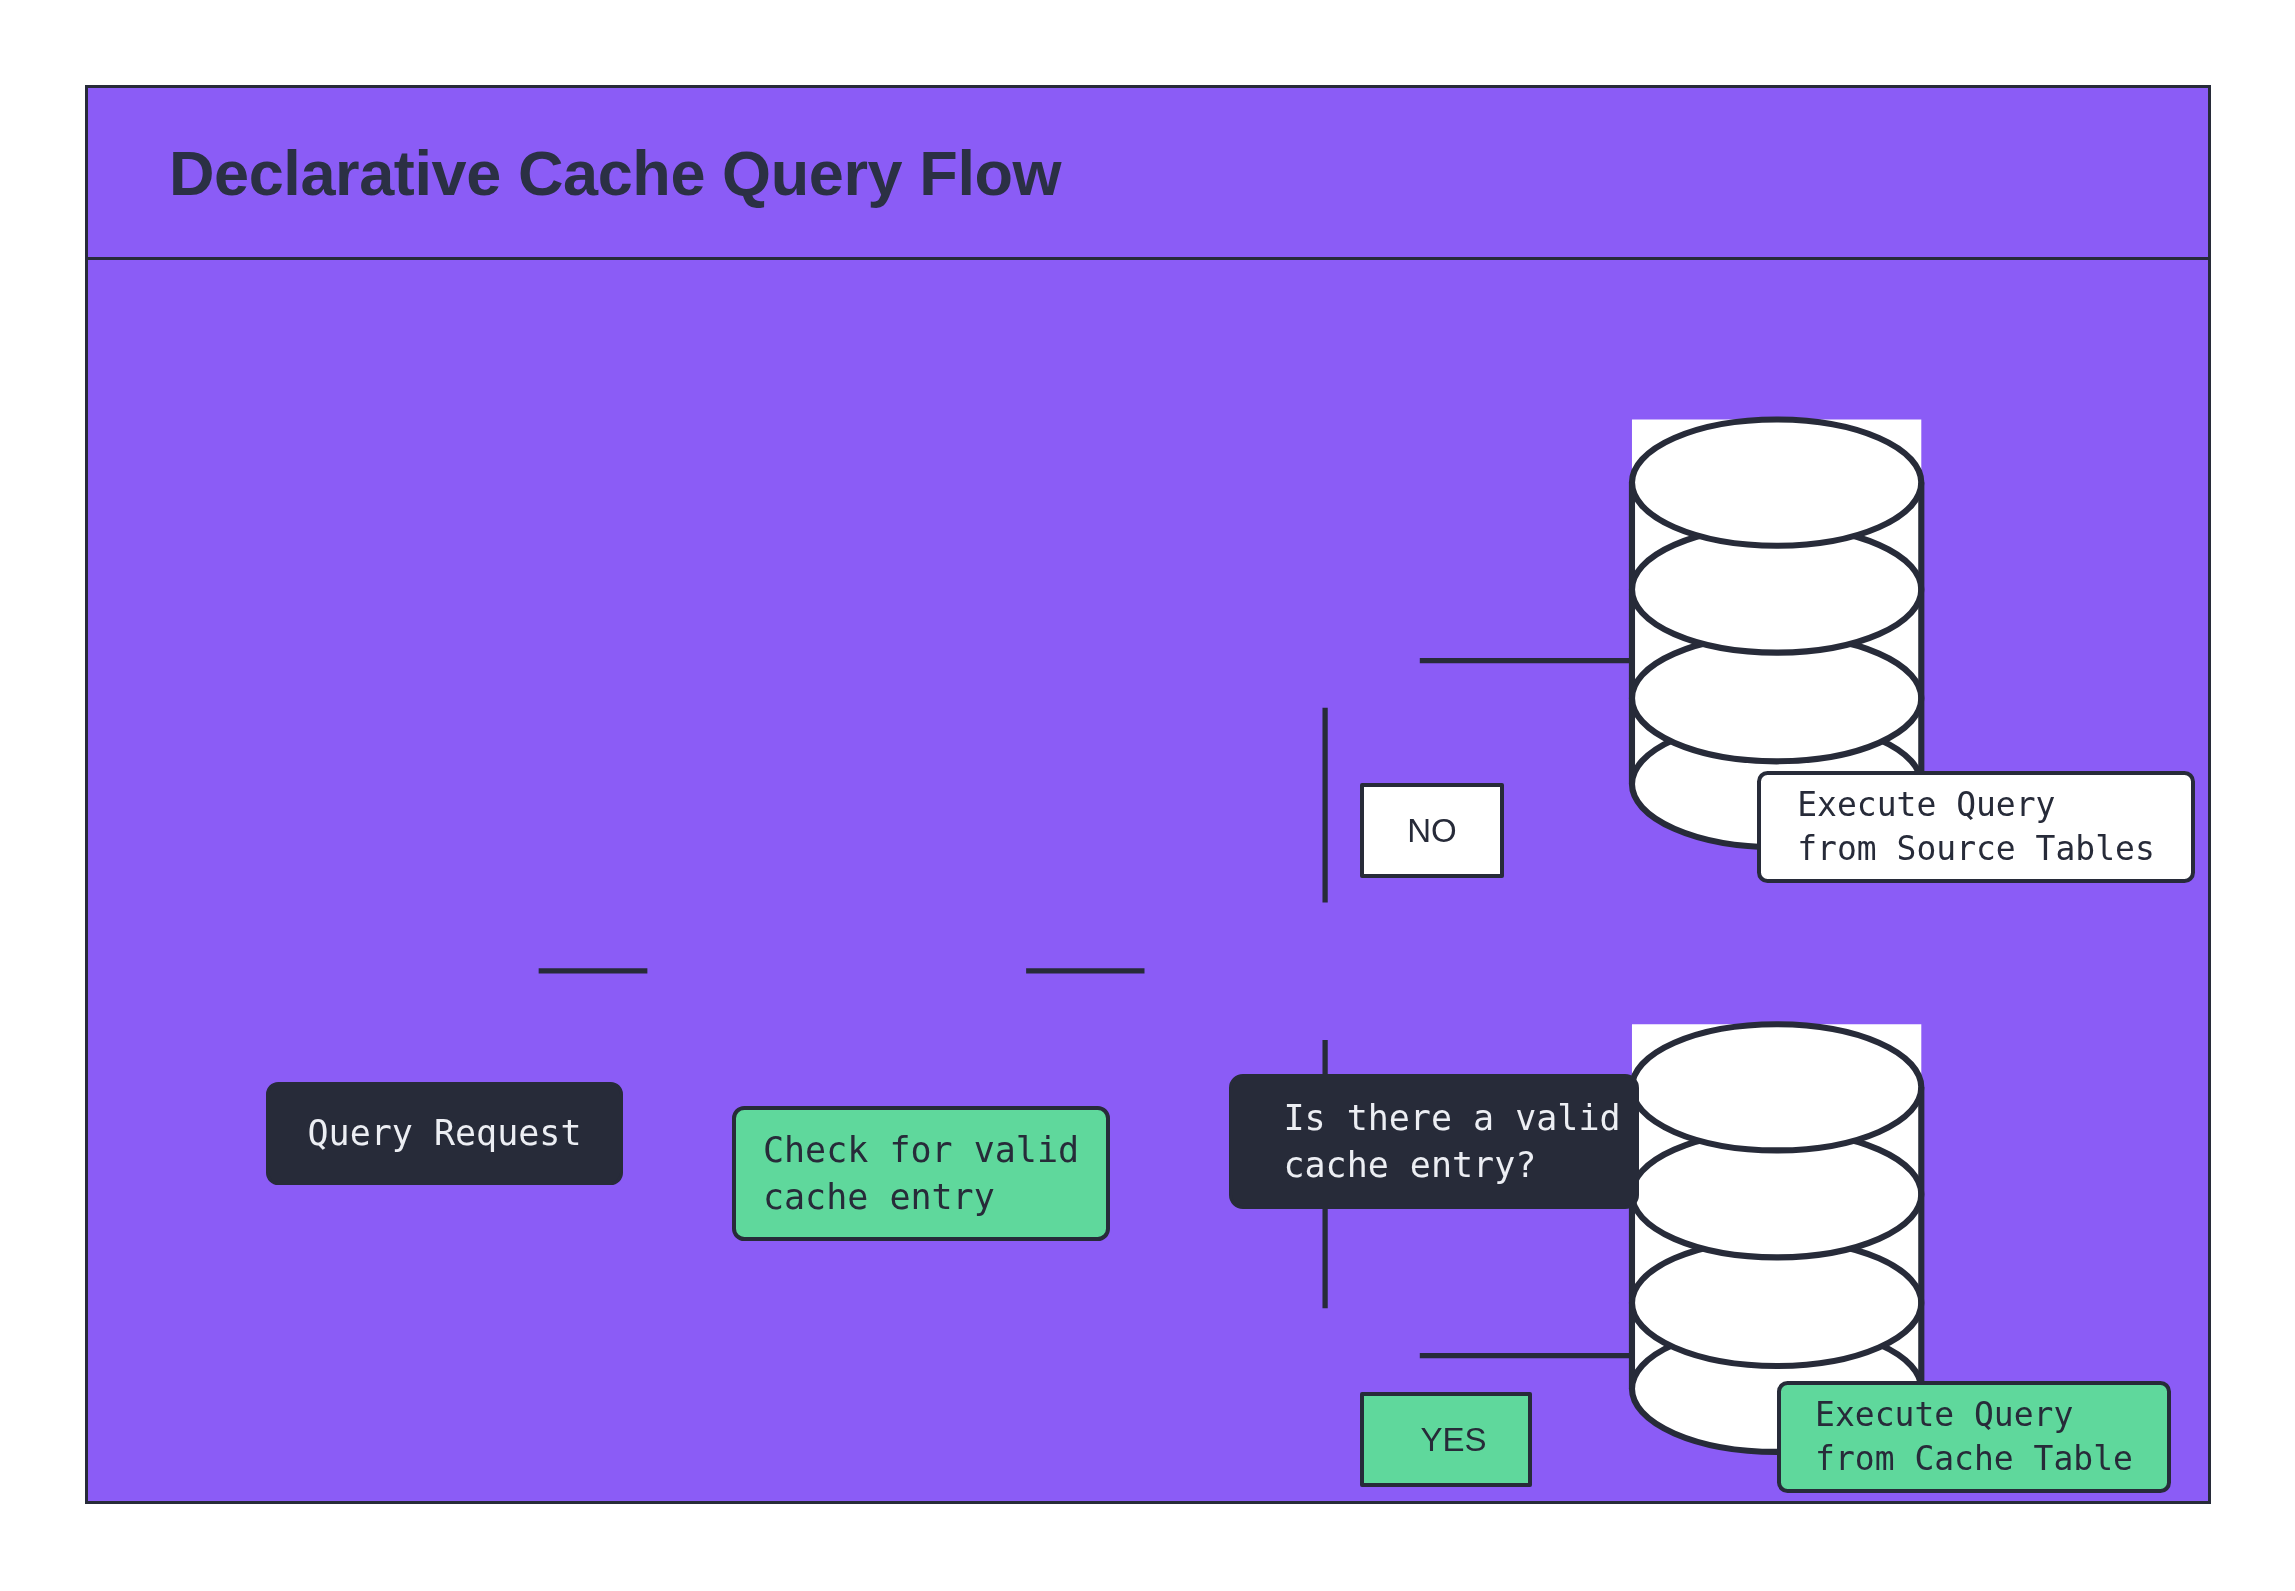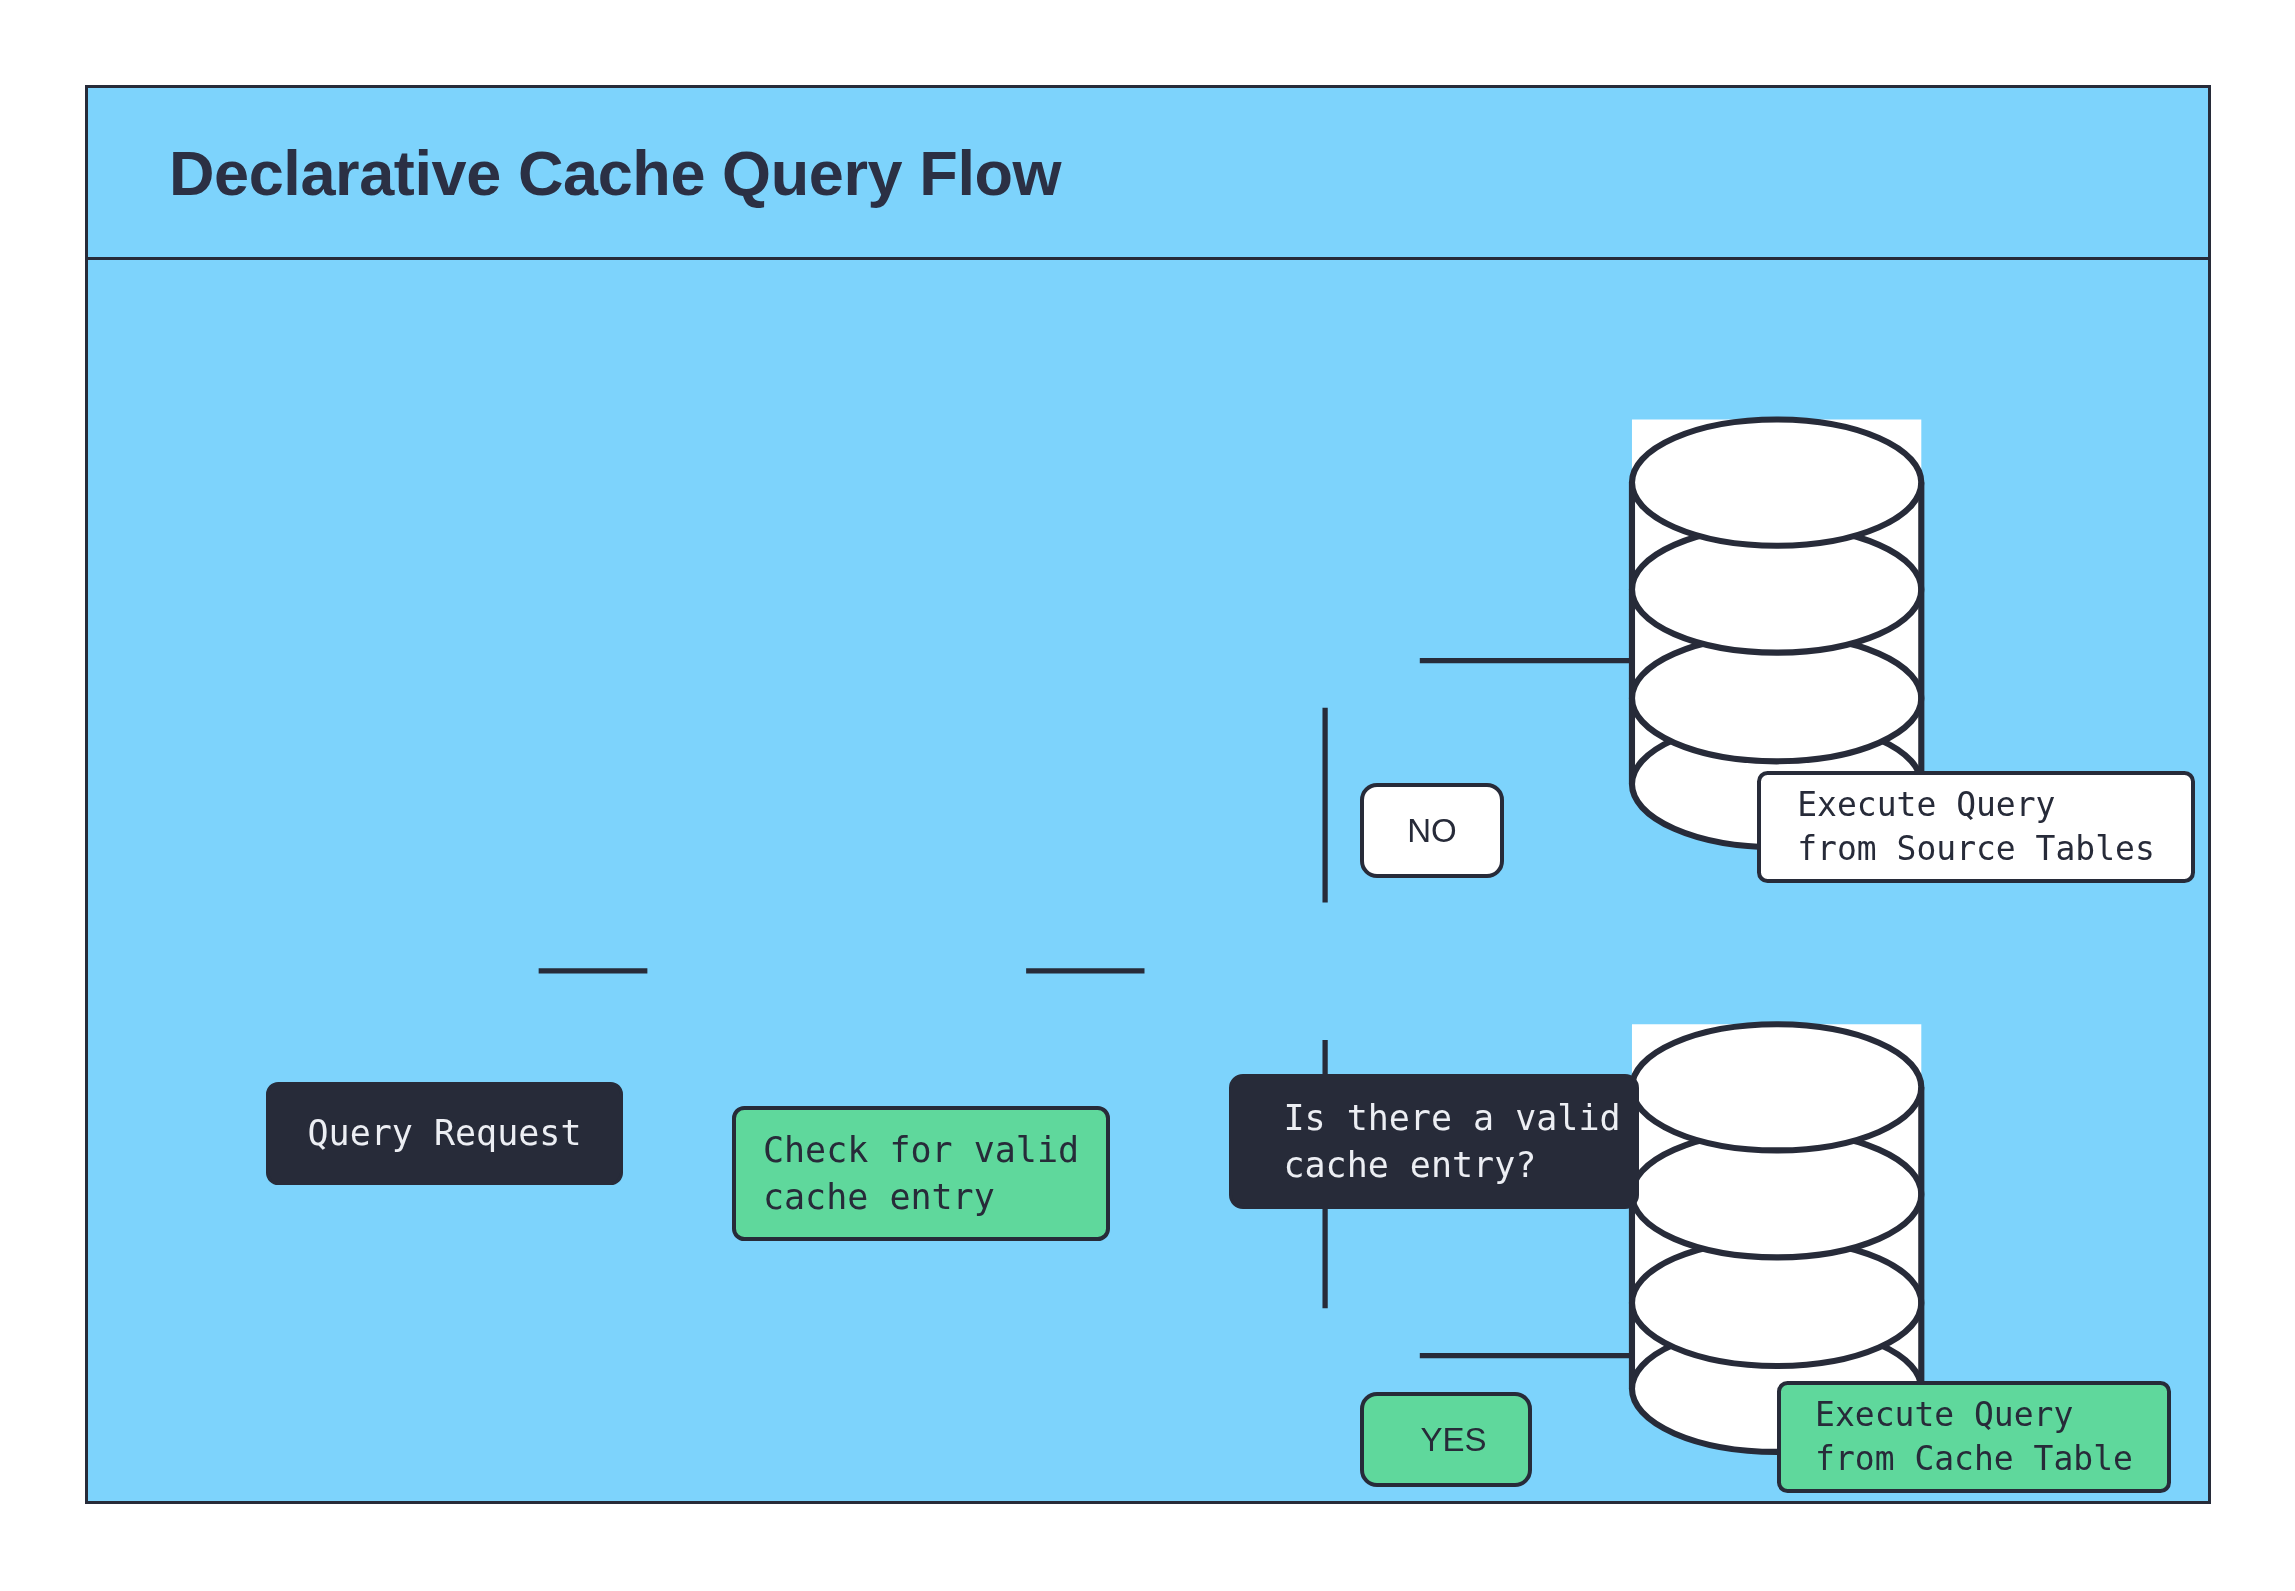--- a/index.html
+++ b/index.html
@@ -20,21 +20,21 @@
 
   
   .frame {
     position: absolute;
     left: 85px;
     top: 85px;
     width: 2126px;
     height: 1419px;
     border: 3.5px solid #272b39;
     box-sizing: border-box;
-    background: #7dd3fc;
+    background: #8b5cf6;
   }
   .frame-title-bar {
     position: absolute;
     left: 0;
     top: 0;
     right: 0;
     height: 172px;
     border-bottom: 3.5px solid #272b39;
     box-sizing: border-box;
     display: flex;
@@ -138,21 +138,21 @@
     border-radius: 10.5px;
   }
 
   
   .branch-label {
     position: absolute;
     box-sizing: border-box;
     display: flex;
     align-items: center;
     justify-content: center;
-    border-radius: 17px;
+    border-radius: 2px;
     border: 4.4px solid #272b39;
     font-family: "Liberation Sans", sans-serif;
     font-size: 33px;
     color: #272b39;
     z-index: 6;
   }
   #label-no {
     left: 1272px;
     top: 523px;
     width: 144px;

